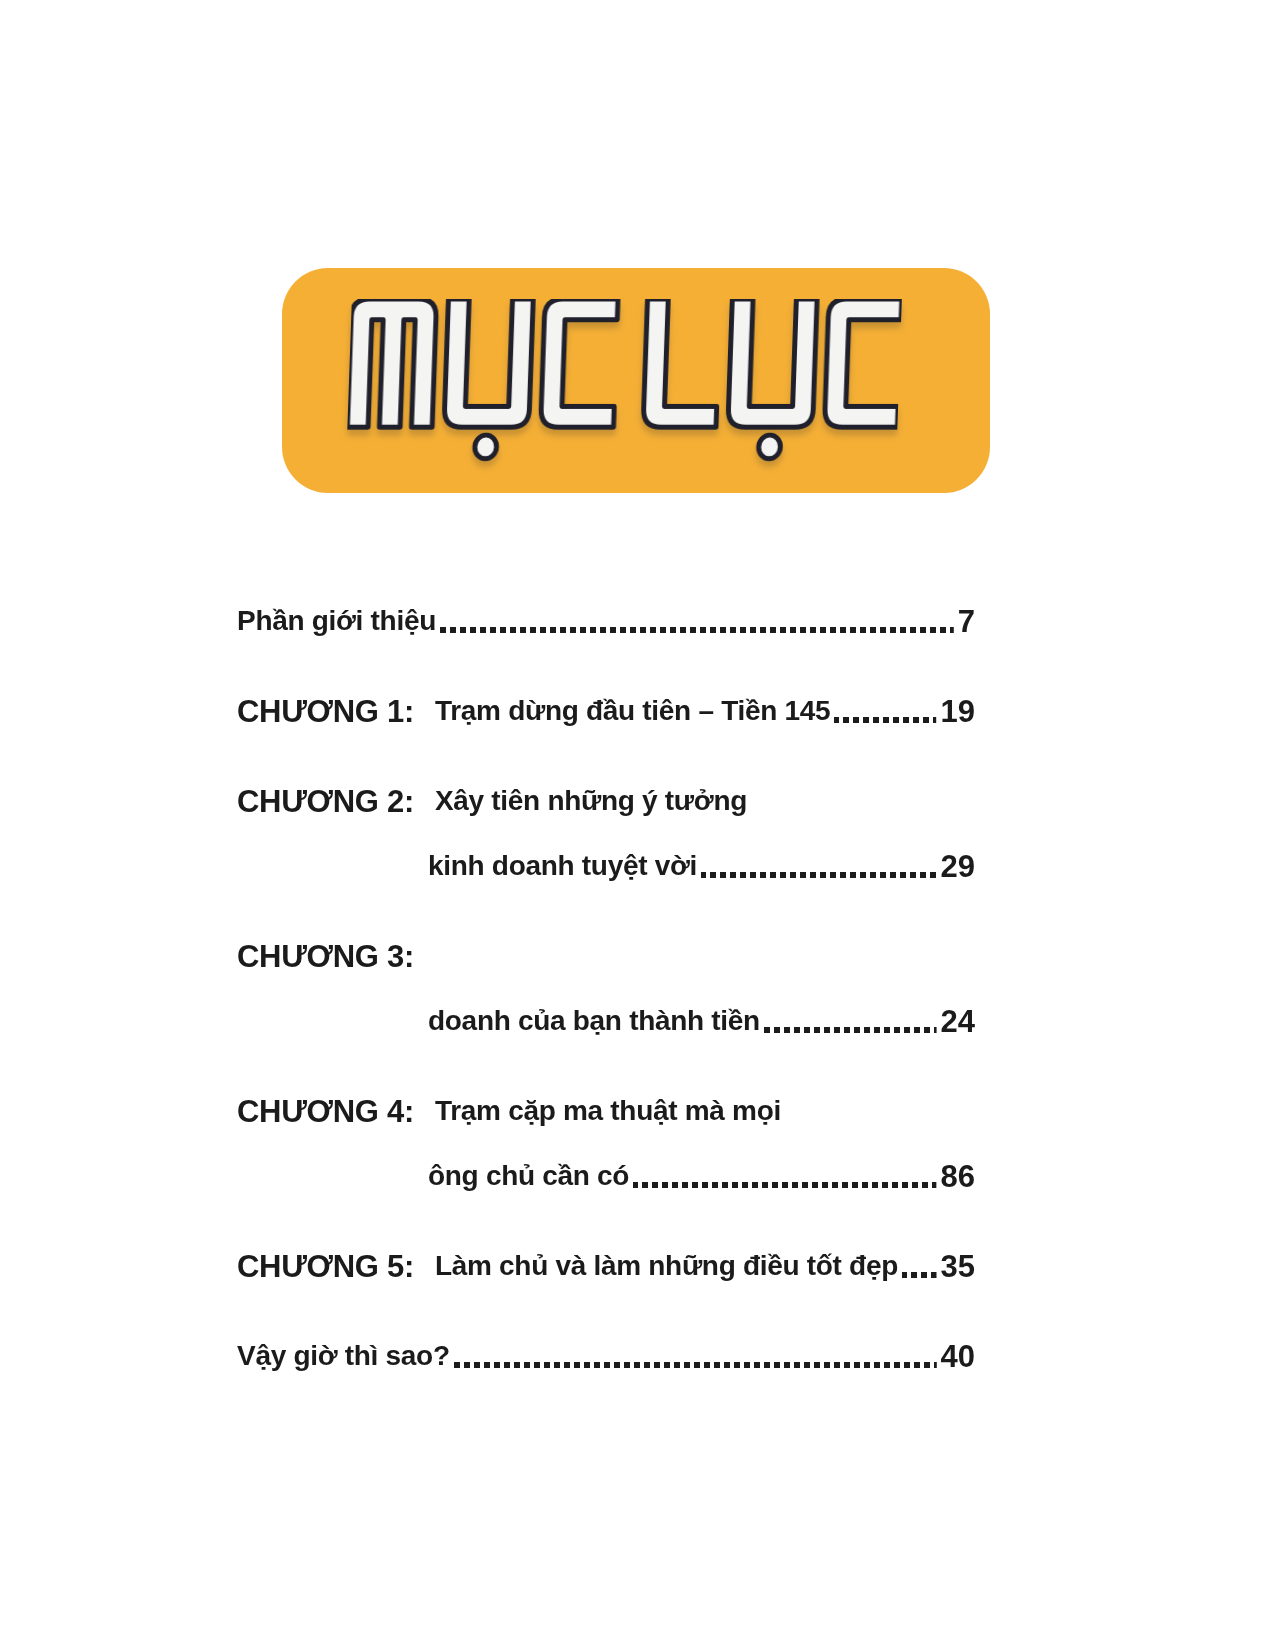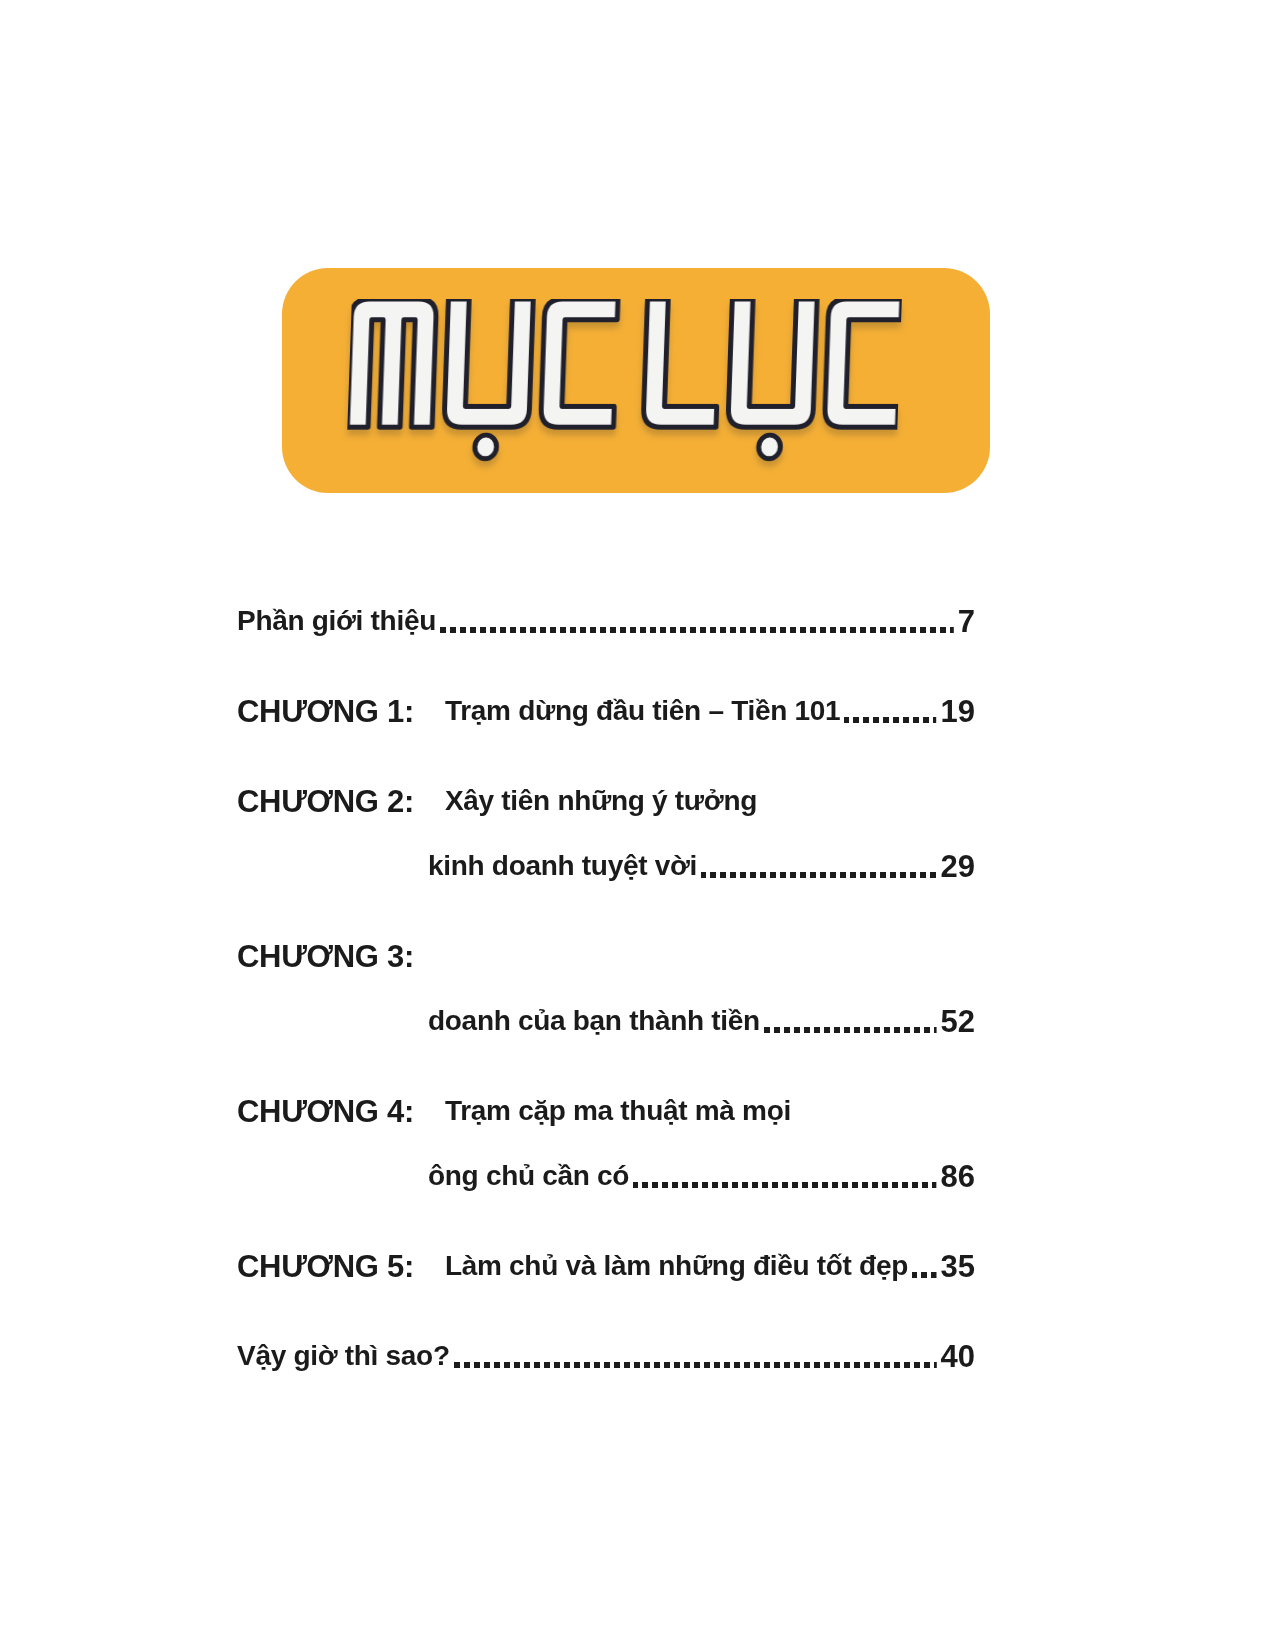--- a/index.html
+++ b/index.html
@@ -45,21 +45,21 @@
     font-weight:bold;
   }
   .entry{margin-bottom:25px;}
   .line{
     display:flex;align-items:flex-end;
     height:65px;overflow:hidden;
   }
   .line2{padding-left:191px;}
   .chapter-label{
     font-size:31px;line-height:1;
-    padding-bottom:13px;margin-right:31px;
+    padding-bottom:13px;margin-right:21px;
     letter-spacing:-0.3px;white-space:nowrap;flex:0 0 auto;
   }
   .entry-title{
     font-size:28px;line-height:1.15;
     padding-bottom:13px;
     letter-spacing:-0.3px;white-space:nowrap;flex:0 0 auto;
   }
   .leader{
     flex:1 1 auto;min-width:8px;height:6px;
     margin:0 4px 17px 4px;align-self:flex-end;
@@ -102,21 +102,21 @@
 
         <span class="entry-title">Phần giới thiệu</span>
         <span class="leader"></span>
         <span class="page-num">7</span>
       </div>
 
     </div>
       <div class="entry">
       <div class="line line1">
         <span class="chapter-label">CHƯƠNG 1:</span>
-        <span class="entry-title">Trạm dừng đầu tiên – Tiền 101</span>
+        <span class="entry-title">Trạm dừng đầu tiên – Tiền 145</span>
         <span class="leader"></span>
         <span class="page-num">19</span>
       </div>
 
     </div>
       <div class="entry">
       <div class="line line1">
         <span class="chapter-label">CHƯƠNG 2:</span>
         <span class="entry-title">Xây tiên những ý tưởng</span>
 
@@ -128,21 +128,21 @@
       </div>
     </div>
       <div class="entry">
       <div class="line line1">
         <span class="chapter-label">CHƯƠNG 3:</span>
 
       </div>
       <div class="line line2">
         <span class="entry-title">doanh của bạn thành tiền</span>
         <span class="leader"></span>
-        <span class="page-num">52</span>
+        <span class="page-num">24</span>
       </div>
     </div>
       <div class="entry">
       <div class="line line1">
         <span class="chapter-label">CHƯƠNG 4:</span>
         <span class="entry-title">Trạm cặp ma thuật mà mọi</span>
 
       </div>
       <div class="line line2">
         <span class="entry-title">ông chủ cần có</span>

